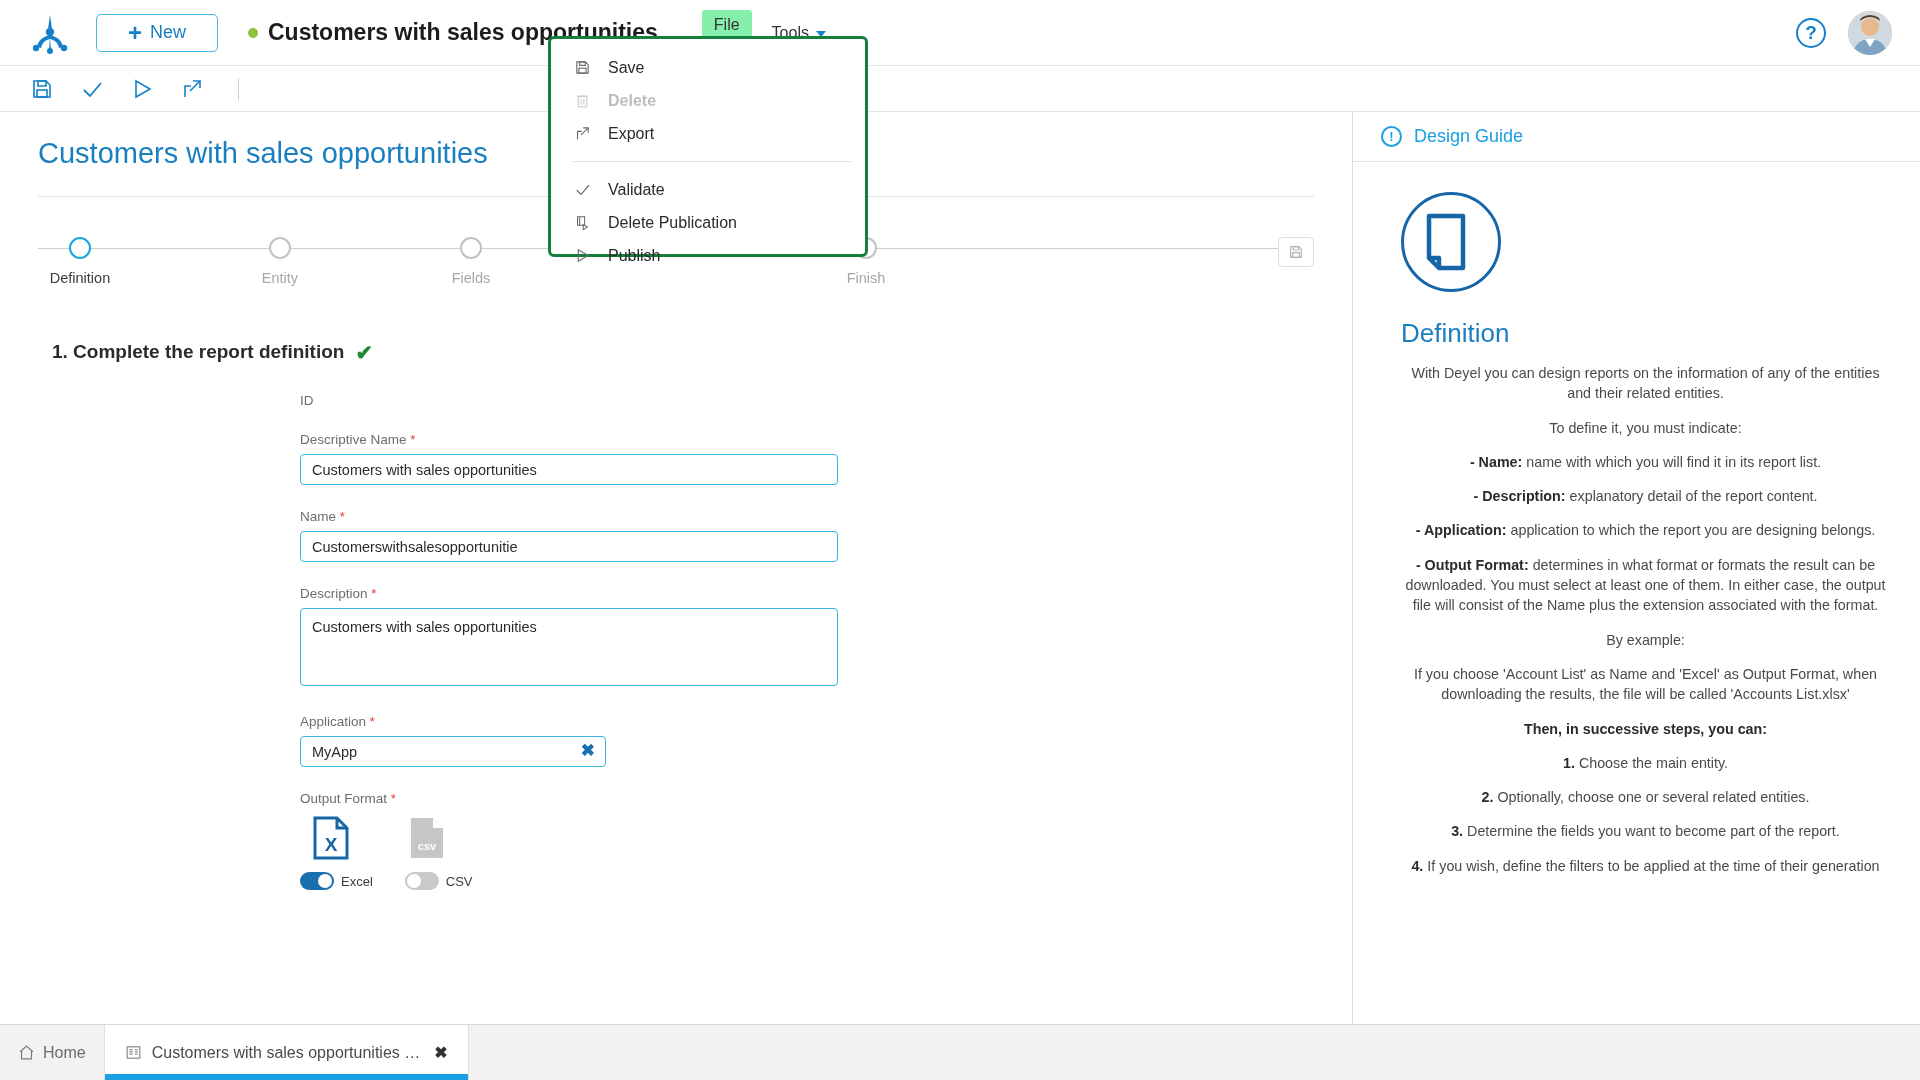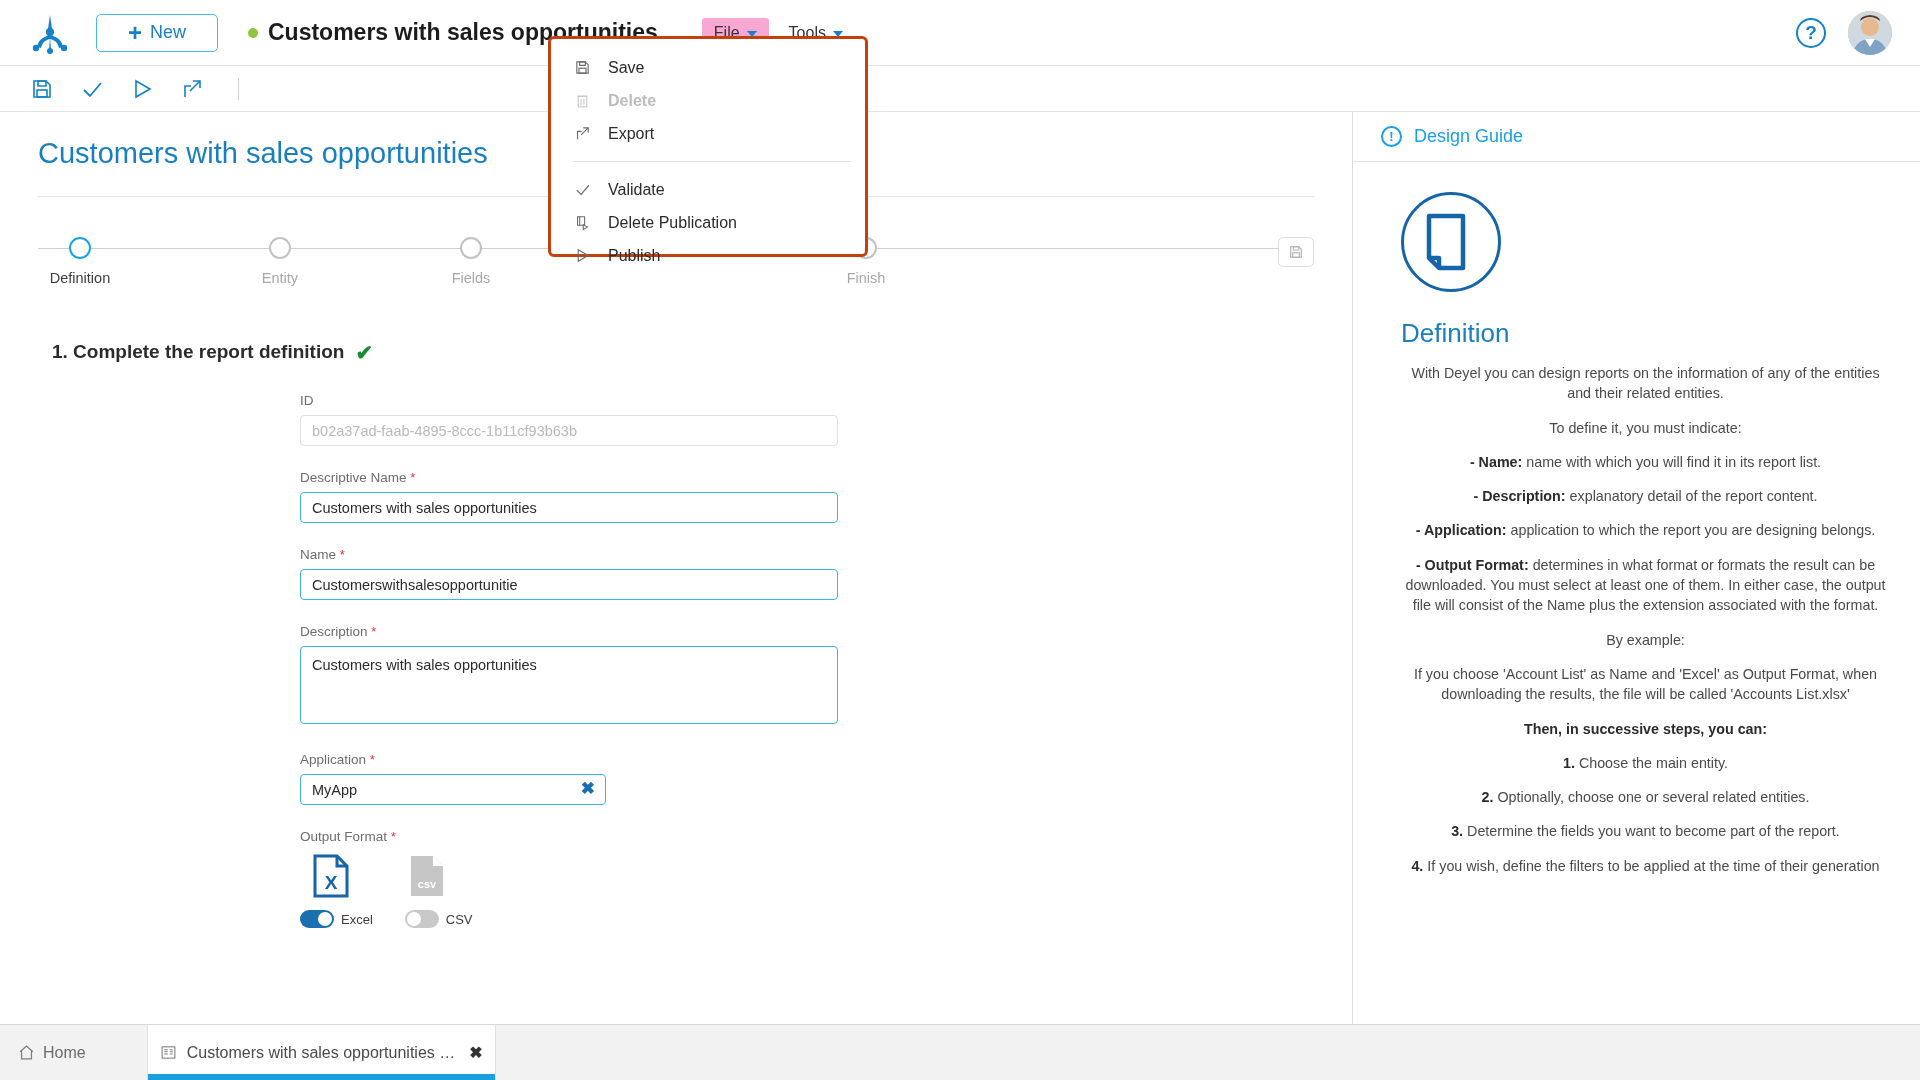--- a/index.html
+++ b/index.html
@@ -32,21 +32,21 @@
   }
   .doc-title {
     margin-left: 10px; font-size: 23px; font-weight: bold; color: #1c1c1c;
     white-space: nowrap;
   }
   .menubar { margin-left: 44px; display: flex; align-items: center; gap: 8px; }
   .menu-trigger {
     font-size: 16px; color: #333; padding: 6px 12px; border-radius: 3px;
     cursor: pointer; display: flex; align-items: center; gap: 7px;
   }
-  .menu-trigger.open { background: #f9a8d4; }
+  .menu-trigger.open { background: #86efac; flex-direction: column; }
   .caret {
     width: 0; height: 0; border-left: 5px solid transparent;
     border-right: 5px solid transparent; border-top: 6px solid #1581c9;
     margin-top: 3px;
   }
   .topbar-right {
     position: absolute; right: 28px; top: 0; height: 66px;
     display: flex; align-items: center; gap: 22px;
   }
   .help-icon {
@@ -64,21 +64,21 @@
     position: absolute; left: 0; top: 66px; width: 1920px; height: 46px;
     background: #fff; border-bottom: 1px solid #e3e3e3;
     display: flex; align-items: center; padding-left: 30px; gap: 26px;
   }
   .tool-ico { width: 24px; height: 24px; cursor: pointer; }
   .tool-sep { width: 1px; height: 22px; background: #cfcfcf; margin: 0 8px; }
 
   
   .file-menu {
     position: absolute; left: 548px; top: 36px; width: 320px; height: 221px;
-    background: #fff; border: 3px solid #c2410c; border-radius: 6px;
+    background: #fff; border: 3px solid #15803d; border-radius: 6px;
     z-index: 90; padding-top: 12px;
   }
   .menu-item {
     height: 33px; display: flex; align-items: center; gap: 16px;
     padding-left: 22px; font-size: 16px; color: #2b2b2b; cursor: pointer;
   }
   .menu-item.disabled { color: #bdbdbd; cursor: default; font-weight: bold; }
   .menu-item .mi { width: 19px; height: 19px; flex: 0 0 19px;
     display: flex; align-items: center; justify-content: center; }
   .menu-divider { height: 1px; background: #e0e0e0; margin: 11px 14px 11px 22px; }
@@ -192,23 +192,23 @@
   
   .taskbar {
     position: absolute; left: 0; bottom: 0; width: 1920px; height: 56px;
     background: #f2f2f2; border-top: 1px solid #d8d8d8; display: flex; align-items: stretch;
   }
   .tb-home {
     display: flex; align-items: center; gap: 8px; padding: 0 18px;
     font-size: 16px; color: #6b6b6b; cursor: pointer;
   }
   .tb-tab {
-    display: flex; align-items: center; gap: 10px; padding: 0 12px;
+    display: flex; align-items: center; gap: 10px; padding: 0 20px;
     background: #fff; font-size: 16px; color: #4a4a4a; position: relative;
-    cursor: pointer; border-left: 1px solid #e0e0e0; border-right: 1px solid #e0e0e0; margin-left: 43px;
+    cursor: pointer; border-left: 1px solid #e0e0e0; border-right: 1px solid #e0e0e0;
   }
   .tb-tab::after {
     content: ""; position: absolute; left: 0; right: 0; bottom: 0;
     height: 6px; background: #1a9fe0;
   }
   .tb-close { font-size: 16px; font-weight: bold; color: #333; margin-left: 4px; }
   svg { display: block; }
 </style>
 </head>
 <body>
@@ -396,21 +396,20 @@
 
     <div class="section-head">
       <span>1. Complete the report definition</span>
       <span class="check-green">✔</span>
     </div>
 
     <div class="form">
 
       <div class="field">
         <label class="field-label">ID</label>
-        <input class="inp readonly" readonly="" placeholder="b02a37ad-faab-4895-8ccc-1b11cf93b63b" style="">
       </div>
 
       <div class="field">
         <label class="field-label">
           <span>Descriptive Name</span>
           <span class="req">*</span>
         </label>
         <input class="inp" value="Customers with sales opportunities" style="">
       </div>
 

